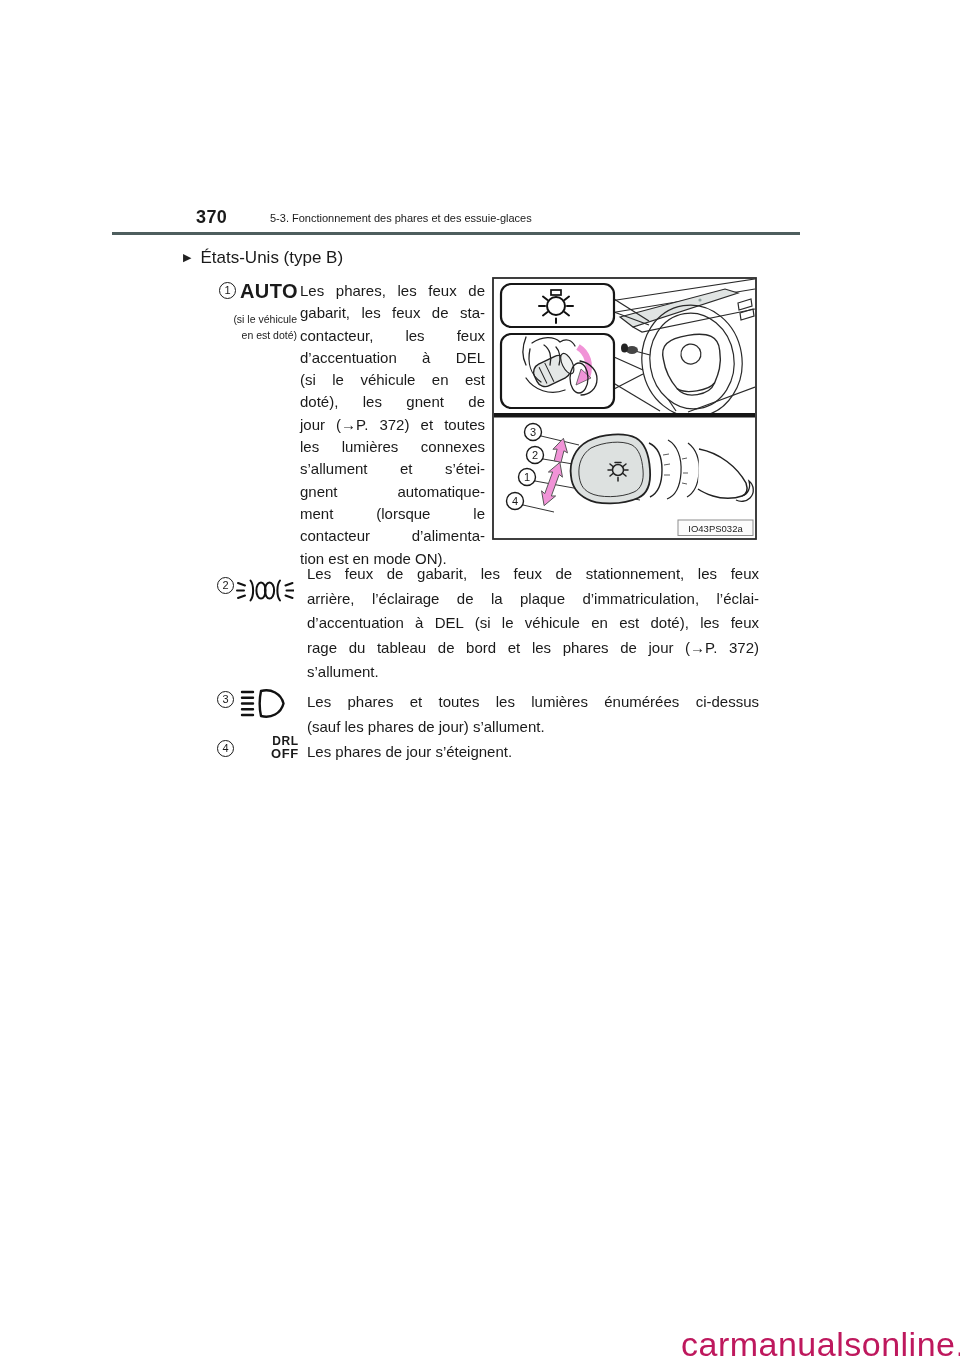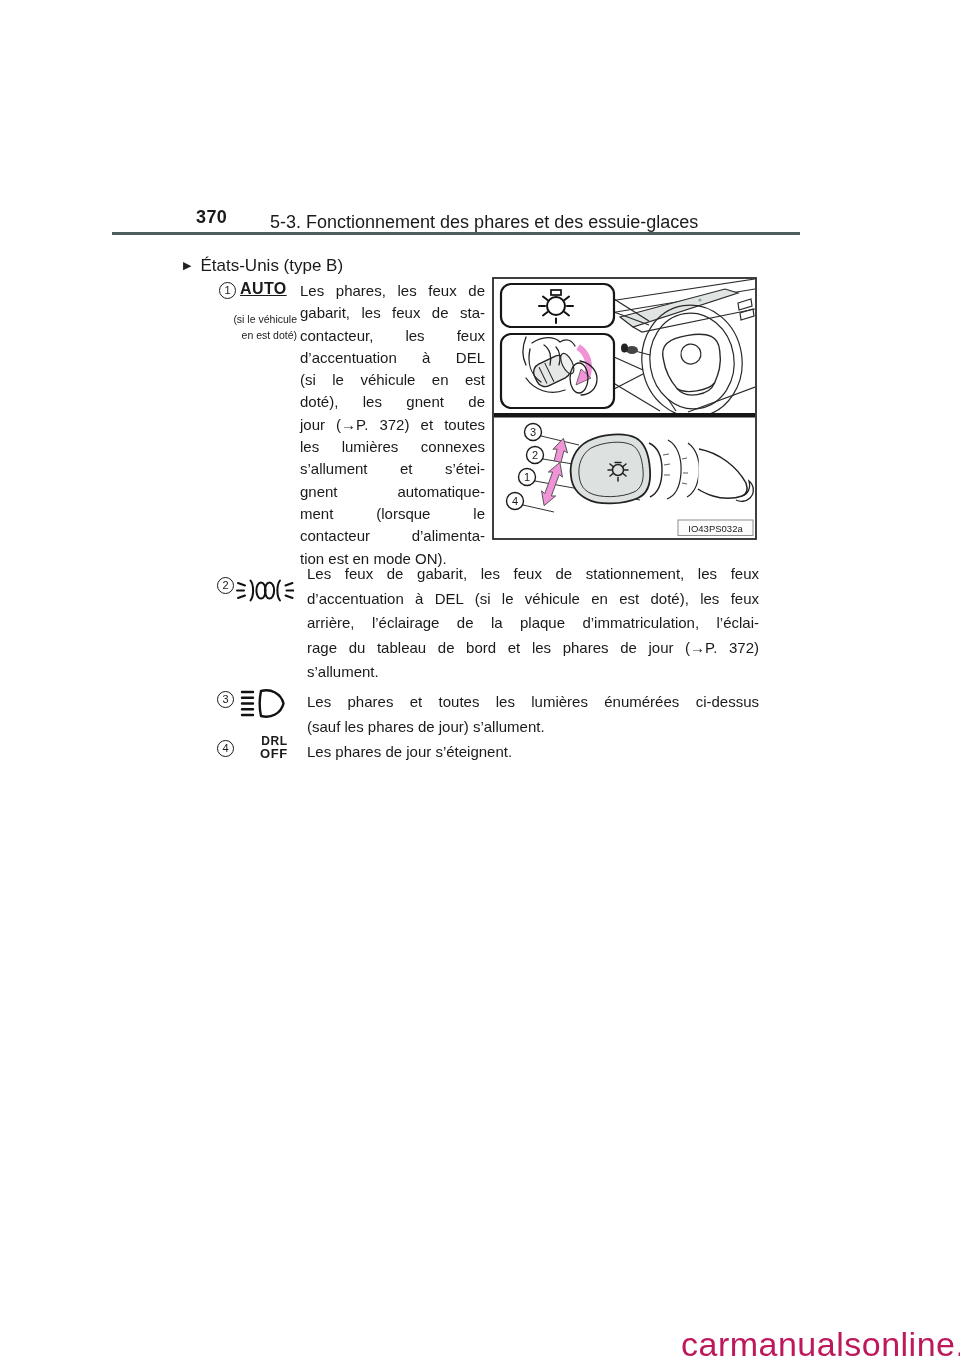--- a/index.html
+++ b/index.html
@@ -4,50 +4,50 @@
 <style>
   html,body{margin:0;padding:0;}
   body{
     width:960px;height:1358px;background:#ffffff;position:relative;overflow:hidden;
     font-family:"Liberation Sans","DejaVu Sans",sans-serif;color:#1a1a1a;
     -webkit-font-smoothing:antialiased;
   }
   .abs{position:absolute;}
   
   .page-num{left:196px;top:207px;font-size:18px;font-weight:bold;letter-spacing:.4px;}
-  .section-title{left:270px;top:212px;font-size:18px;}
+  .section-title{left:270px;top:212px;font-size:11px;}
   .header-rule{left:112px;top:232px;width:688px;height:3px;background:#4e5e5e;}
   
-  .heading{left:183px;top:256px;font-size:17px;}
+  .heading{left:183px;top:248px;font-size:17px;}
   .heading .tri{font-size:11px;margin-right:9px;position:relative;top:-2px;color:#222;}
   
   .circ{
     position:absolute;width:15px;height:15px;border:1.5px solid #1a1a1a;border-radius:50%;
     font-size:11px;line-height:15px;text-align:center;color:#1a1a1a;background:#fff;
   }
   .c1{left:219px;top:282px;}
   .c2{left:217px;top:577px;}
   .c3{left:217px;top:691px;}
   .c4{left:217px;top:740px;}
   
-  .auto-label{left:240px;top:280px;font-size:16px;font-weight:bold;letter-spacing:.4px;text-decoration:underline;}
+  .auto-label{left:240px;top:280px;font-size:20px;font-weight:bold;letter-spacing:.4px;}
   .auto-note{left:210px;top:312px;width:87px;font-size:10.5px;line-height:15.5px;text-align:right;color:#222;}
   
   .para{position:absolute;font-size:15px;}
   .para .jline:not(:last-child){text-align:justify;text-align-last:justify;}
   .narrow{left:300px;top:280px;width:185px;line-height:22.3px;}
   .wide{left:307px;width:452px;}
   .p2{top:562px;line-height:24.6px;}
   .p3{top:690px;line-height:24.6px;}
   .p4{top:740px;line-height:24.6px;}
   
   .icon2{left:236px;top:577px;}
   .icon3{left:239px;top:688px;}
   .drl{left:243px;top:735px;font-weight:bold;font-size:12px;line-height:12.5px;letter-spacing:.6px;text-align:right;}
-  .drl .off{margin-left:17px;font-size:13px;}
+  .drl .off{margin-left:28px;font-size:13px;}
   
   .fig{left:492px;top:277px;}
   
   .watermark{left:681px;top:1325px;font-size:34px;color:#be185d;letter-spacing:.5px;}
 </style>
 </head>
 <body>
 
 <div class="abs page-num">370</div>
 <div class="abs section-title">5-3. Fonctionnement des phares et des essuie-glaces</div>
@@ -196,22 +196,22 @@
     <path d="M2,6 L9,8.5 M1,13.5 L8,13.5 M2,21 L9,18.5"></path>
     <path d="M14.5,3.5 C18,8 18,19 14.5,23.5"></path>
     <ellipse cx="25" cy="13.5" rx="4.6" ry="8"></ellipse>
     <ellipse cx="33.5" cy="13.5" rx="4.6" ry="8"></ellipse>
     <path d="M44,3.5 C40.5,8 40.5,19 44,23.5"></path>
     <path d="M49.5,8.5 L56.5,6 M50.5,13.5 L57.5,13.5 M49.5,18.5 L56.5,21"></path>
   </g>
 </svg>
 <div class="abs para wide p2">
     <div class="jline">Les feux de gabarit, les feux de stationnement, les feux</div>
+    <div class="jline">arrière, l’éclairage de la plaque d’immatriculation, l’éclai-</div>
     <div class="jline">d’accentuation à DEL (si le véhicule en est doté), les feux</div>
-    <div class="jline">arrière, l’éclairage de la plaque d’immatriculation, l’éclai-</div>
     <div class="jline">rage du tableau de bord et les phares de jour (→P. 372)</div>
     <div class="jline">s’allument.</div>
   </div>
 
 <div class="abs circ c3">3</div>
 <svg class="abs icon3" width="47" height="31" viewBox="0 0 47 31">
   <g stroke="#111" stroke-width="2.4" fill="none" stroke-linecap="round" stroke-linejoin="round">
     <path d="M3,4 L14,4 M3,9.75 L14,9.75 M3,15.5 L14,15.5 M3,21.25 L14,21.25 M3,27 L14,27"></path>
     <path d="M22,3 C20.5,10 20.5,21 22,28 C32,30.6 42,25.6 44.5,15.5 C42,5.4 32,0.4 22,3 Z"></path>
   </g>

